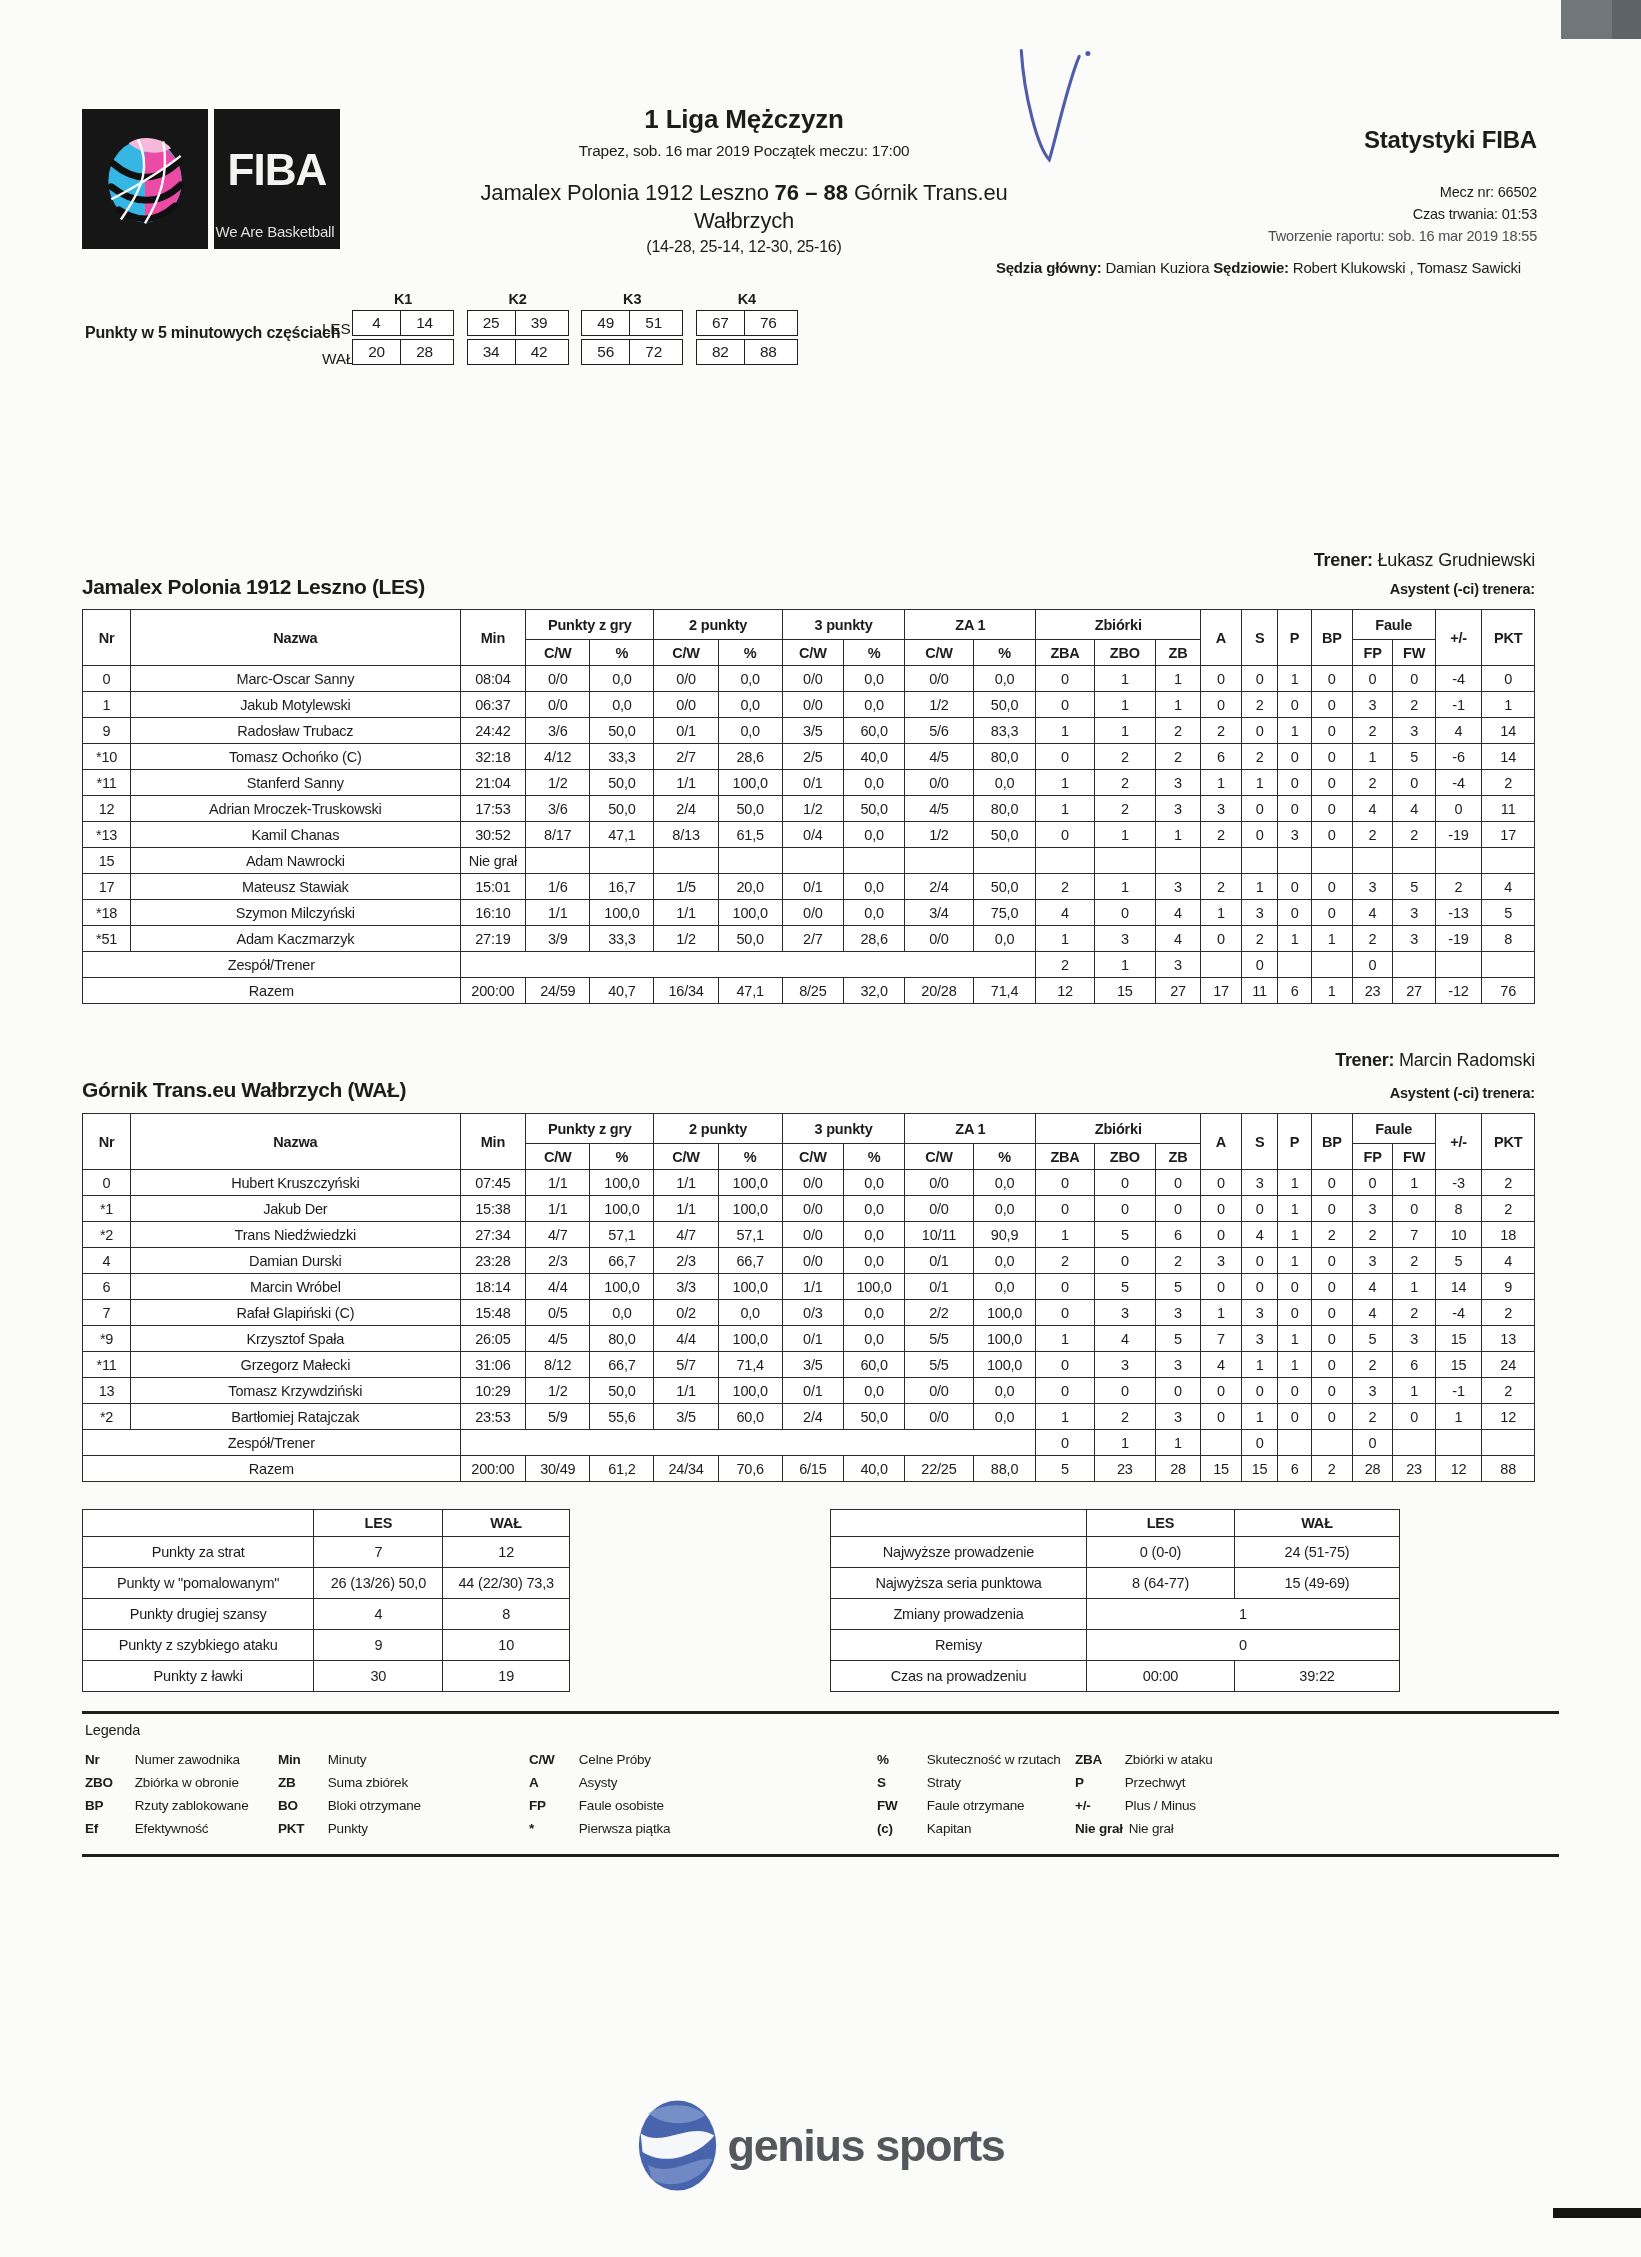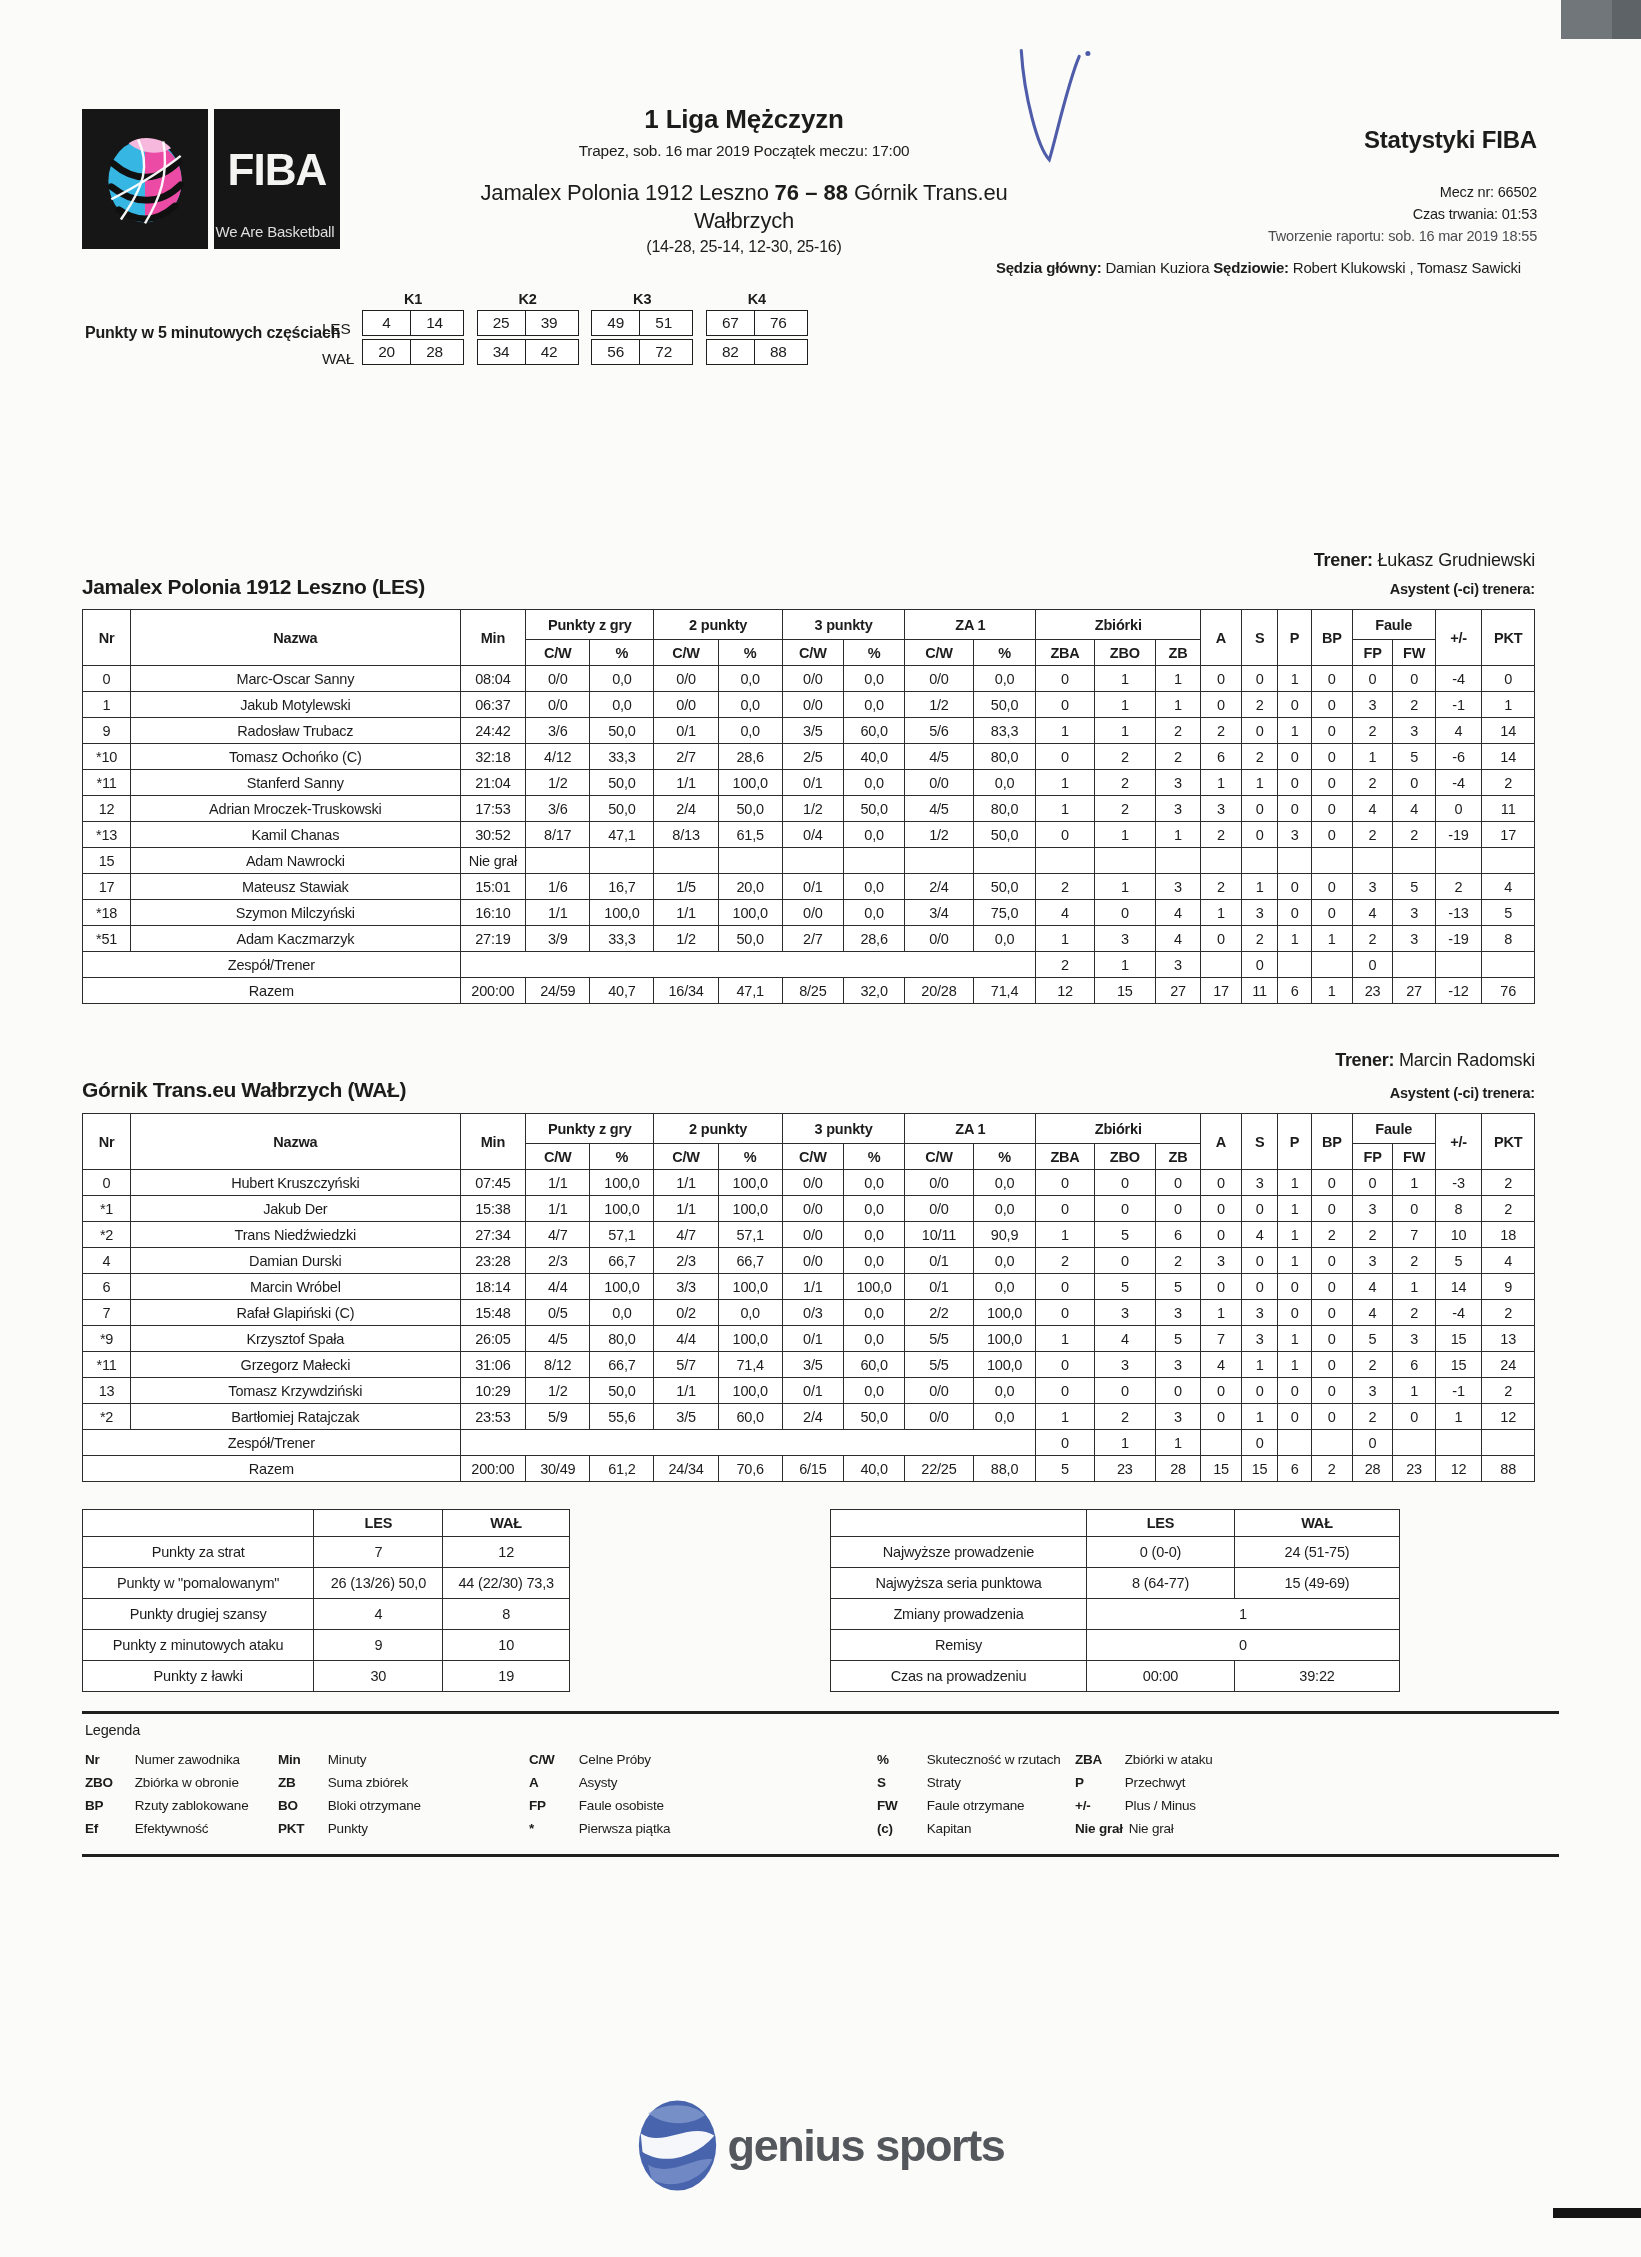--- a/index.html
+++ b/index.html
@@ -26,21 +26,21 @@
   .meta-block{position:absolute;right:104px;top:102px;text-align:right;}
   .report-title{font-size:24px;font-weight:bold;margin-bottom:27px;margin-top:24px;}
   .meta-line{font-size:14.5px;line-height:22px;}
   .meta-faded{color:#4b4b50;}
   .handmark{position:absolute;left:994px;top:41px;width:126px;height:140px;}
   .referees{position:absolute;right:120px;top:259px;font-size:15px;}
   
   .qsec-label{position:absolute;left:85px;top:324px;font-size:16px;font-weight:bold;}
   .qrow-label{position:absolute;left:322px;font-size:15.4px;}
   .qrl-les{top:320px;} .qrl-wal{top:350px;}
-  .qperiods{position:absolute;left:362px;top:291px;display:flex;gap:12.6px;}
+  .qperiods{position:absolute;left:352px;top:291px;display:flex;gap:12.6px;}
   .qgroup{width:102px;}
   .qlabel{text-align:center;font-weight:bold;font-size:14.5px;height:19.3px;}
   .qbox-row{display:flex;border:1.9px solid #1f1f1f;margin-bottom:2.9px;background:#fff;}
   .qcell{width:47px;height:24px;line-height:24px;text-align:center;font-size:15.4px;}
   .qcell:first-child{border-right:1.9px solid #1f1f1f;}
   
   .coach-line{position:absolute;right:106px;font-size:18px;}
   .coach-line b{letter-spacing:-0.3px;}
   .assist-line{position:absolute;right:106px;font-size:14.5px;font-weight:bold;}
   .team-heading{position:absolute;left:82px;font-size:21px;font-weight:bold;letter-spacing:-0.4px;}
@@ -941,21 +941,21 @@
           <td>Punkty w "pomalowanym"</td>
           <td>26 (13/26) 50,0</td>
           <td>44 (22/30) 73,3</td>
         </tr>
         <tr>
           <td>Punkty drugiej szansy</td>
           <td>4</td>
           <td>8</td>
         </tr>
         <tr>
-          <td>Punkty z minutowych ataku</td>
+          <td>Punkty z szybkiego ataku</td>
           <td>9</td>
           <td>10</td>
         </tr>
         <tr>
           <td>Punkty z ławki</td>
           <td>30</td>
           <td>19</td>
         </tr>
       </tbody>
   </table>

